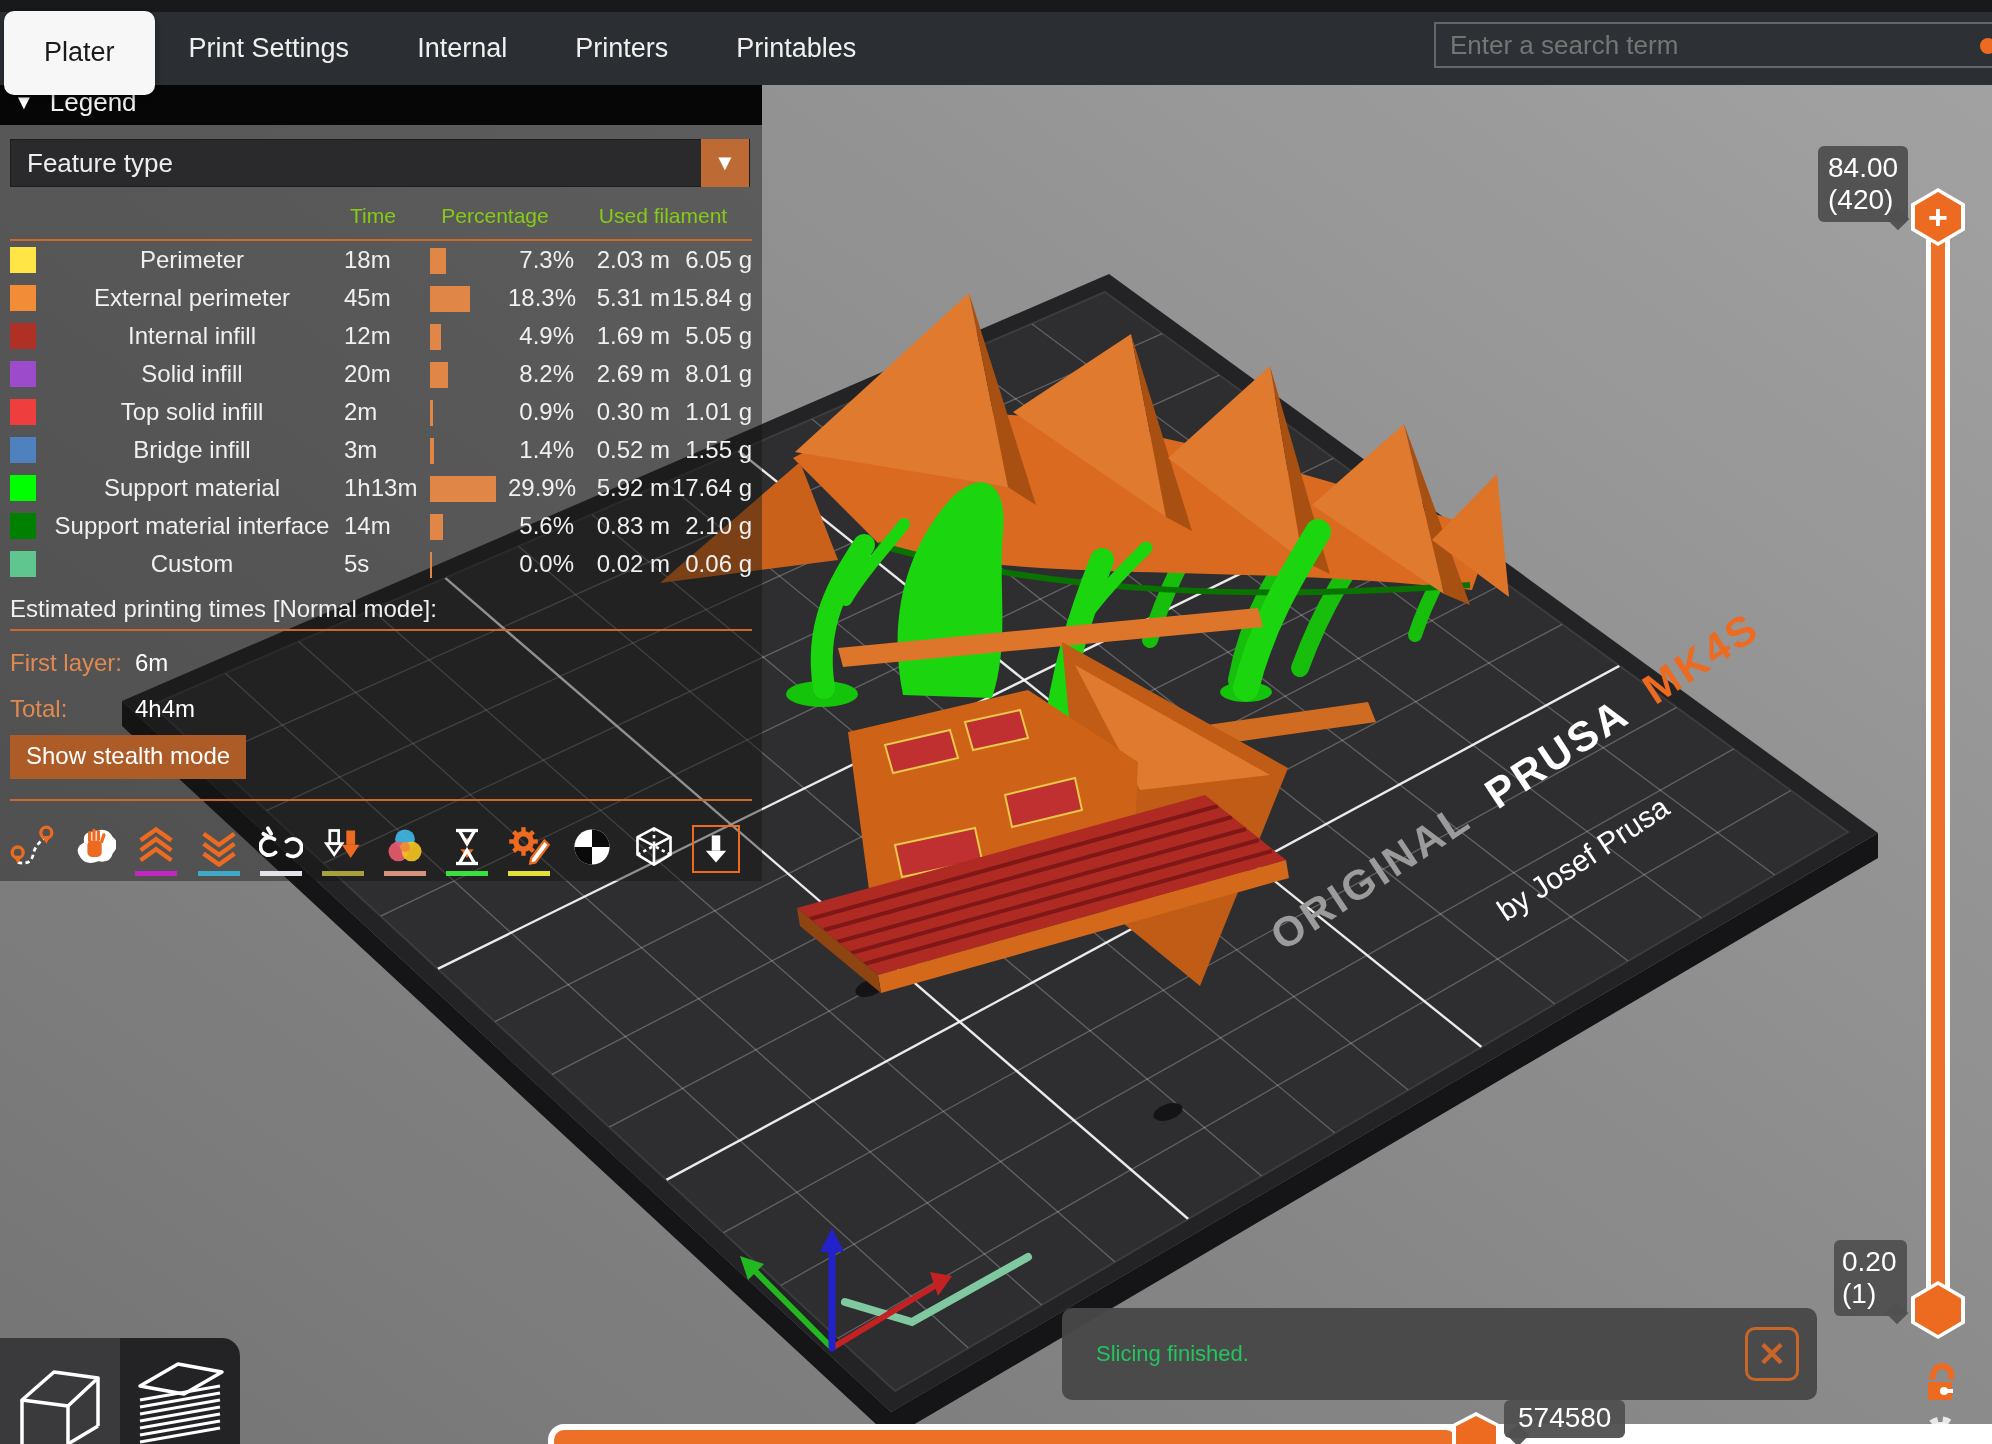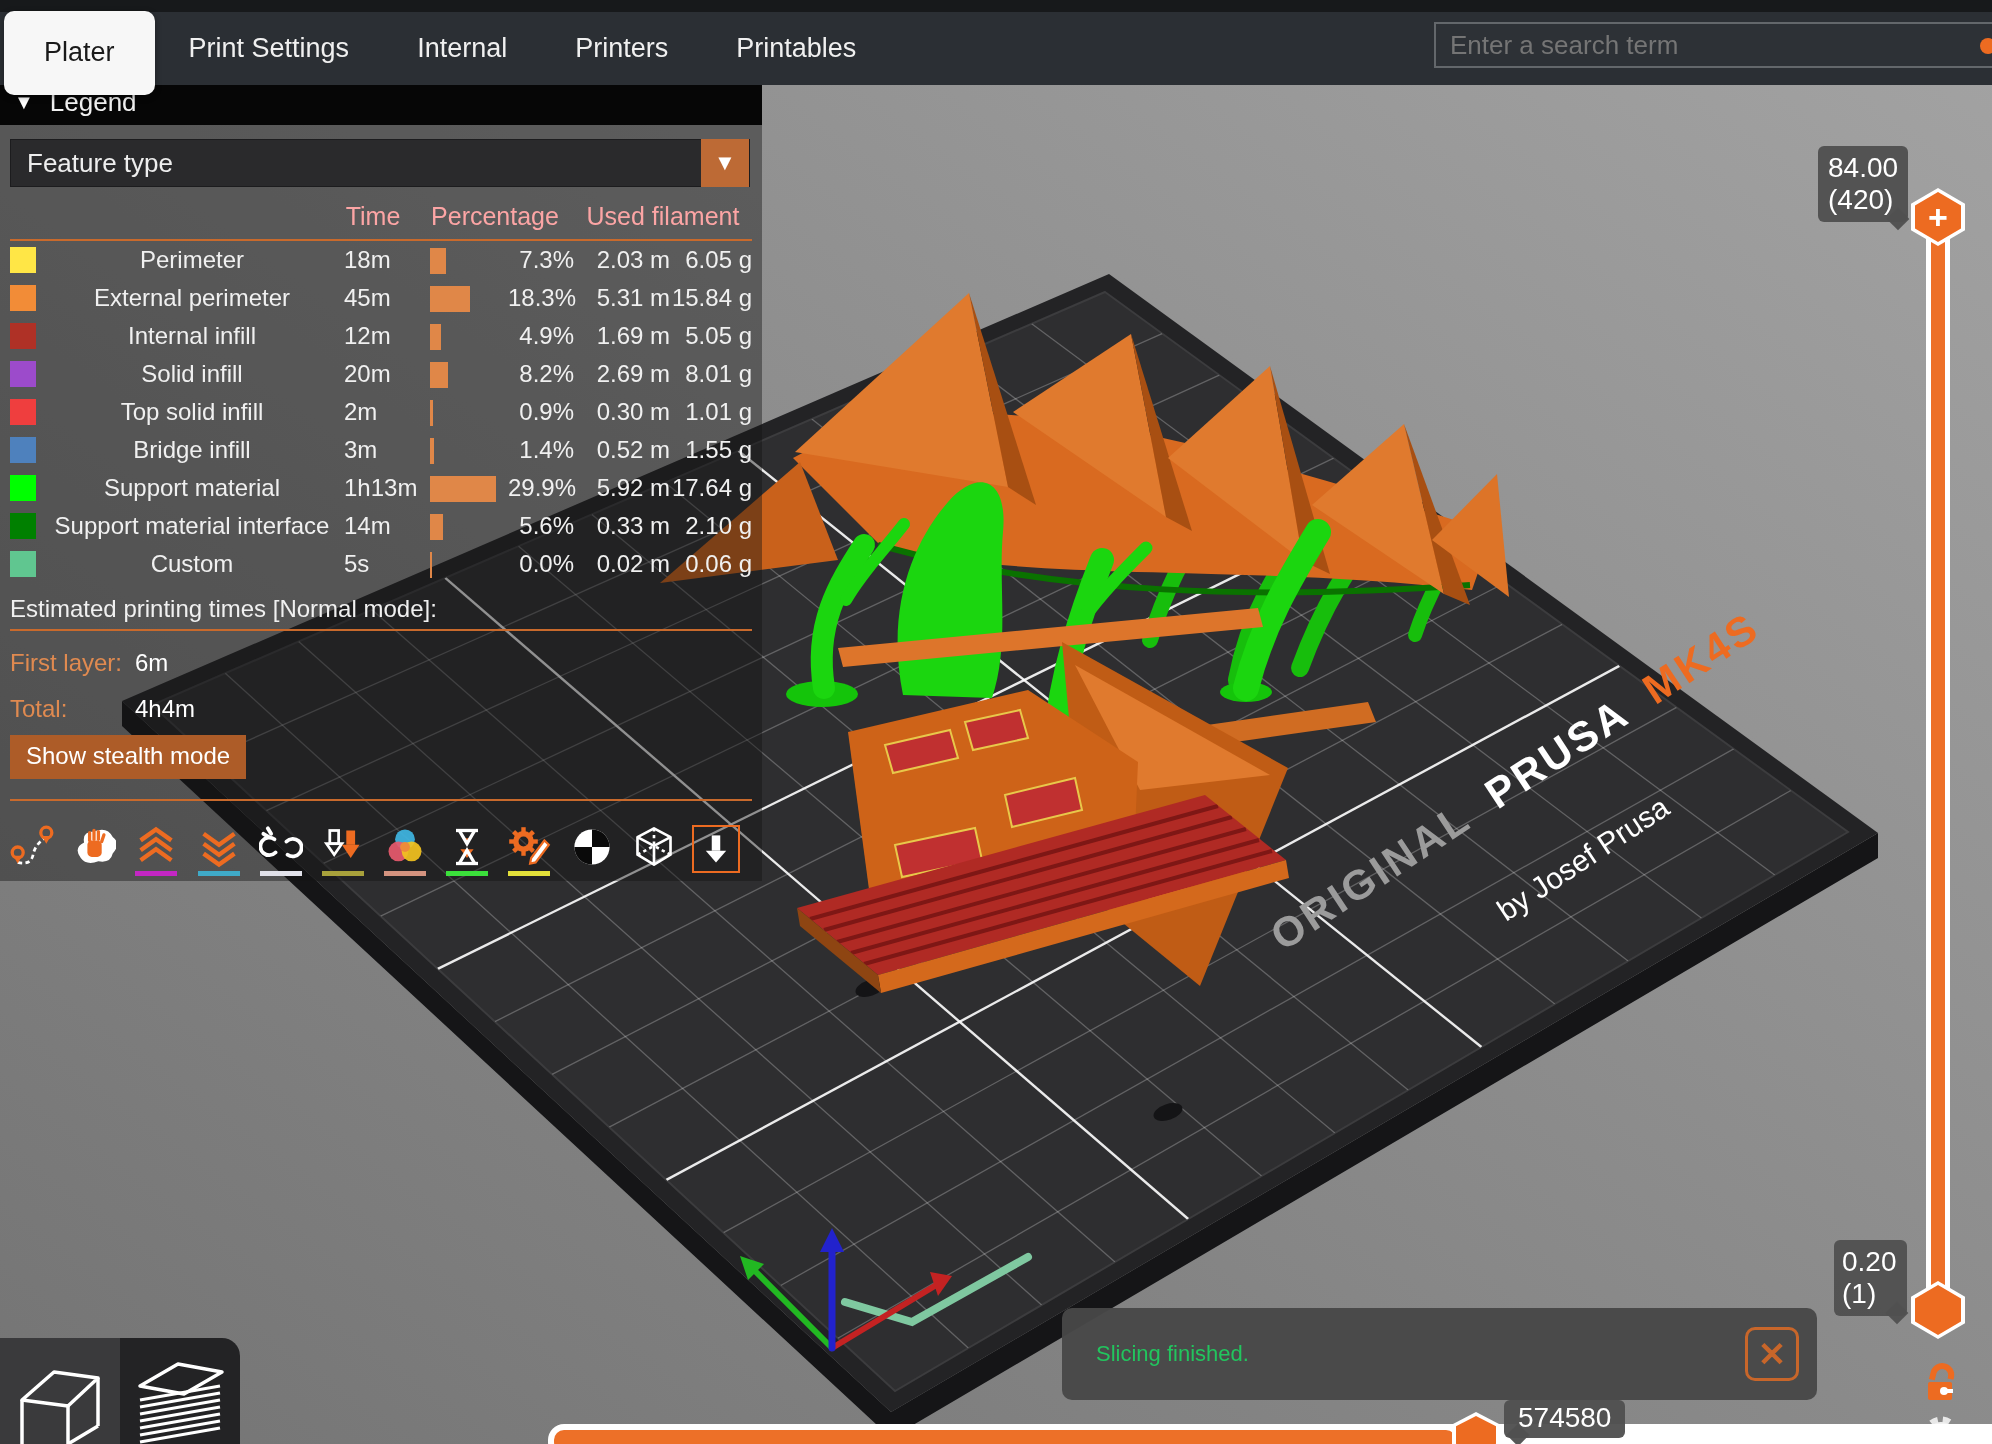--- a/index.html
+++ b/index.html
@@ -53,21 +53,21 @@
   }
   #feature-select .sel-label { font-size:26px; padding-left:16px; color:#eee; }
   #feature-select .sel-btn {
     width:48px; height:48px; background:var(--dropdown-btn); color:#fff;
     display:flex; align-items:center; justify-content:center; font-size:22px;
   }
   .lgrid {
     display:grid; grid-template-columns:28px 292px 86px 92px 66px 96px 82px;
     align-items:center; padding:0 10px 0 10px;
   }
-  #col-head { margin-top:12px; height:34px; font-size:25px; color:#fca5a5; }
+  #col-head { margin-top:12px; height:34px; font-size:21px; color:#84cc16; }
   #col-head .c-time { grid-column:3; text-align:center; }
   #col-head .c-pct { grid-column:4 / span 2; text-align:center; }
   #col-head .c-used { grid-column:6 / span 2; text-align:center; }
   .orange-hr { border:none; border-top:2px solid #c96a2c; margin:6px 10px 0 10px; }
   #legend-rows .lrow { height:38px; font-size:24px; }
   .swatch { width:26px; height:26px; }
   .r-label { padding-left:16px; white-space:nowrap;text-align:center; }
   .r-time { padding-left:14px; }
   .r-barcell { padding-left:14px; }
   .r-bar { display:inline-block; height:26px; min-width:2px; background:var(--bar); vertical-align:middle; }
@@ -390,21 +390,21 @@
           <span class="r-len">5.92 m</span>
           <span class="r-mass">17.64 g</span>
         </div>
 
         <div class="lrow lgrid">
           <span class="swatch" style="background: rgb(0, 128, 0);"></span>
           <span class="r-label">Support material interface</span>
           <span class="r-time">14m</span>
           <span class="r-barcell"><span class="r-bar" style="width: 13px;"></span></span>
           <span class="r-pct">5.6%</span>
-          <span class="r-len">0.33 m</span>
+          <span class="r-len">0.83 m</span>
           <span class="r-mass">2.10 g</span>
         </div>
 
         <div class="lrow lgrid">
           <span class="swatch" style="background: rgb(96, 198, 144);"></span>
           <span class="r-label">Custom</span>
           <span class="r-time">5s</span>
           <span class="r-barcell"><span class="r-bar" style="width: 2px;"></span></span>
           <span class="r-pct">0.0%</span>
           <span class="r-len">0.02 m</span>

